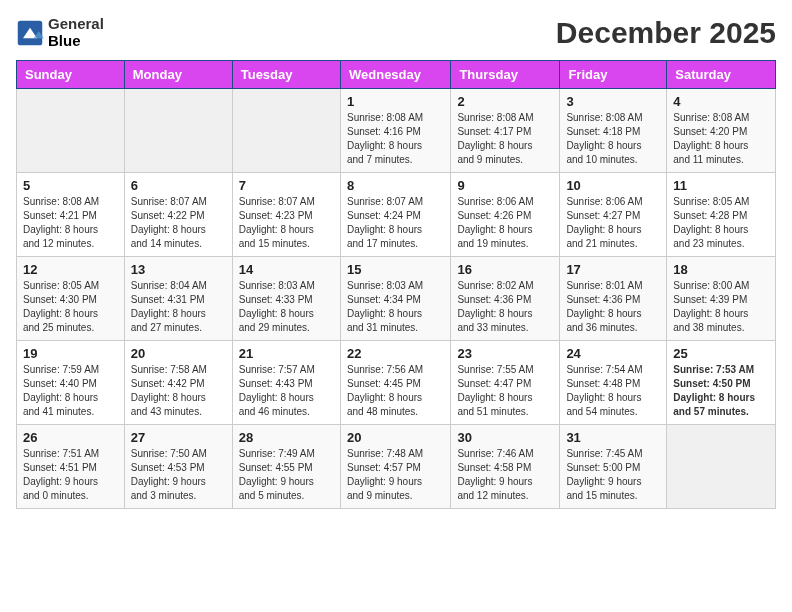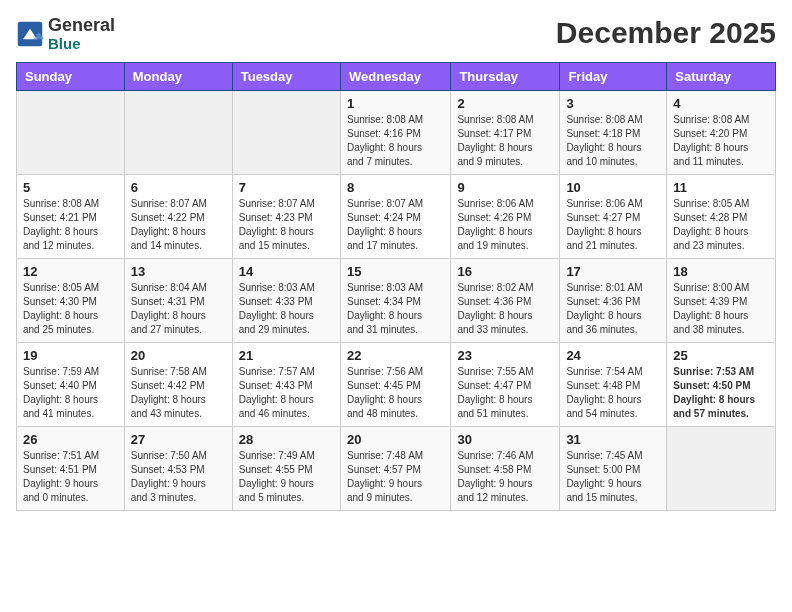--- a/index.html
+++ b/index.html
@@ -20,28 +20,28 @@
       display: flex;
       align-items: center;
       gap: 4px;
     }
     .logo-text {
       display: flex;
       flex-direction: column;
       line-height: 1.1;
     }
     .logo-general {
-      font-size: 18px;
+      font-size: 15px;
       font-weight: bold;
       color: #333;
     }
     .logo-blue {
       font-size: 15px;
       font-weight: bold;
-      color: #0f766e;
+      color: #000000;
     }
     .logo-icon {
       width: 28px;
       height: 28px;
     }
     .title-section {
       text-align: right;
     }
     .month-title {
       font-size: 30px;
@@ -50,21 +50,21 @@
     }
     .location {
       font-size: 14px;
       color: #555;
     }
     .calendar {
       width: 100%;
       border-collapse: collapse;
     }
     .calendar th {
-      background-color: #8b5cf6;
+      background-color: #d946ef;
       color: white;
       text-align: left;
       padding: 6px 8px;
       font-size: 13px;
       font-weight: bold;
       border: 1px solid #1e4a8a;
     }
     .calendar td {
       border: 1px solid #ccc;
       vertical-align: top;

